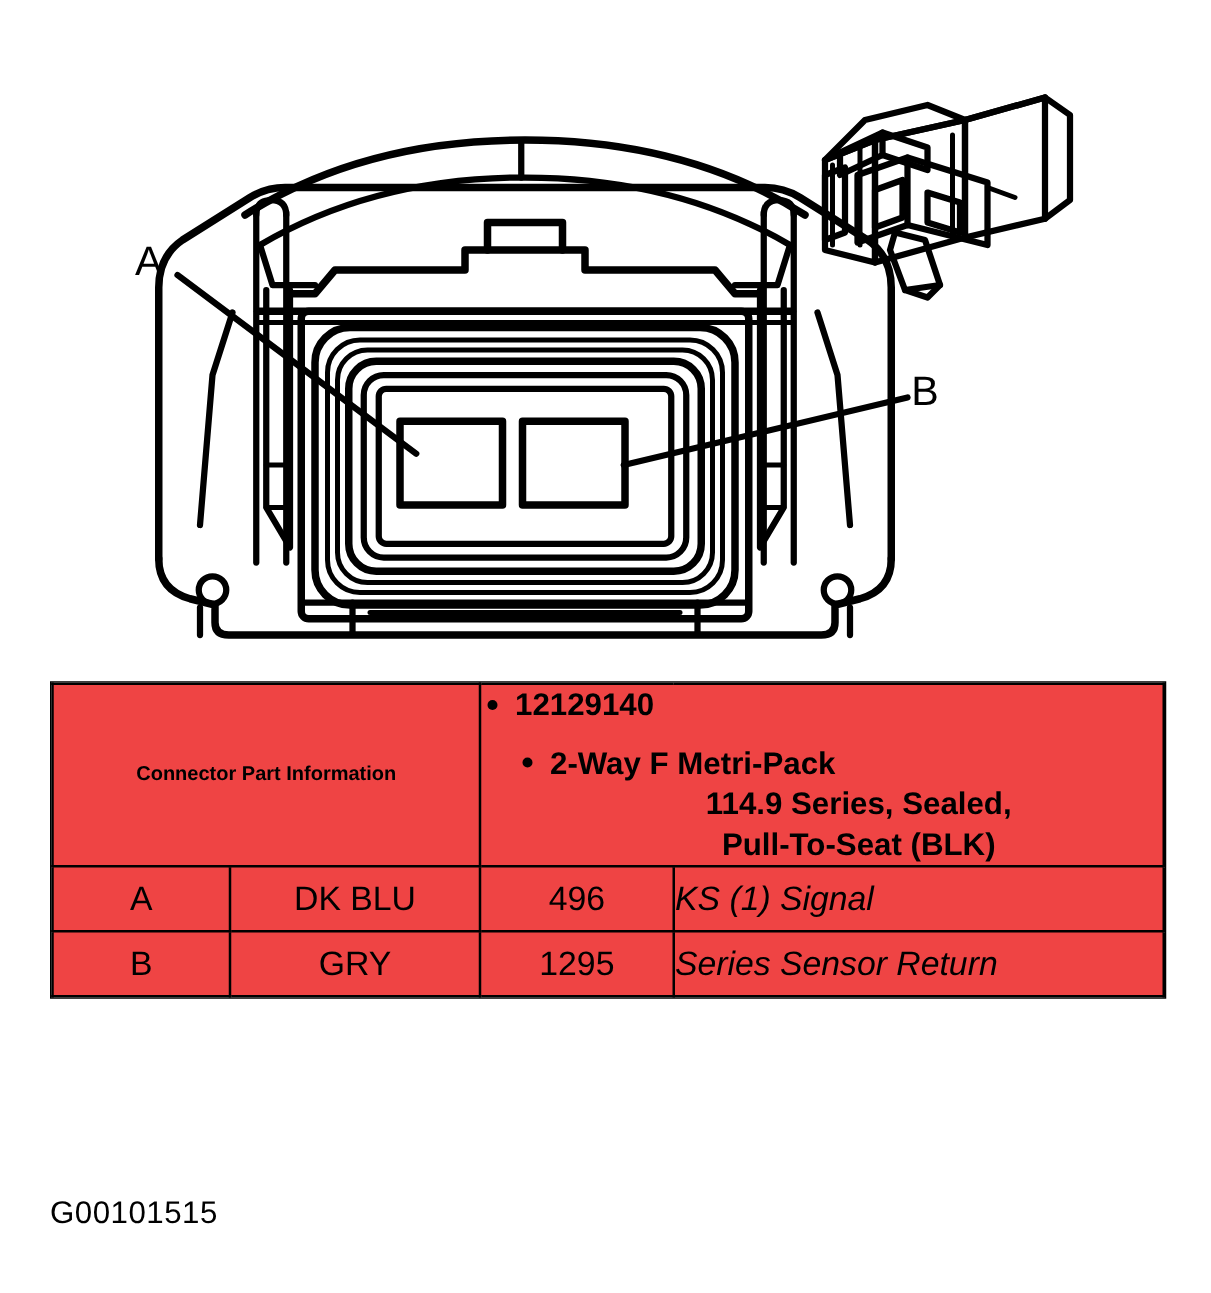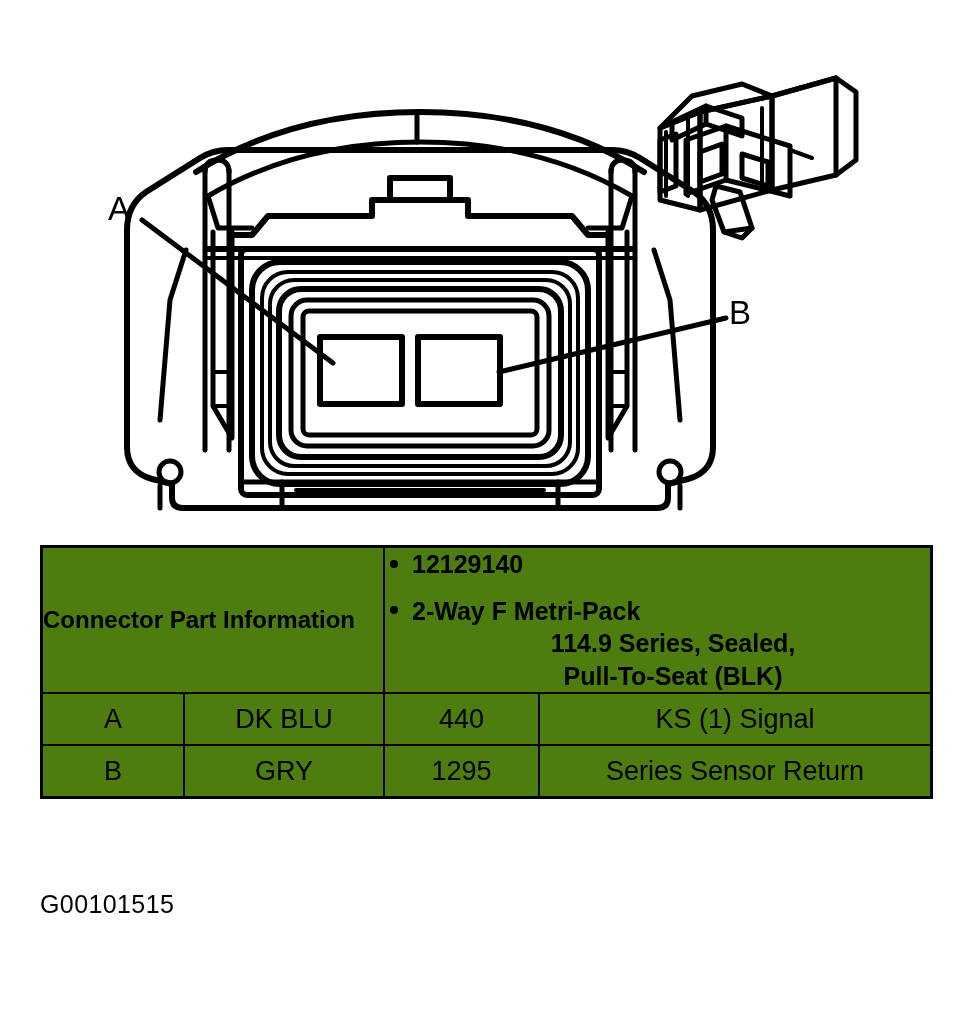--- a/index.html
+++ b/index.html
@@ -49,29 +49,29 @@
     width: 889px;
     border-collapse: collapse;
     table-layout: fixed;
     background: #ffffff;
   }
   #connector-table td,
   #connector-table th {
     border: 2px solid #000000;
     padding: 0;
     vertical-align: middle;
-    background: #4d7c0f;
+    background: #ef4444;
   }
   #connector-table {
     outline: 1px solid #000;
   }
 
   .cell-part-info {
-    text-align: left;
-    font-size: 24px;
+    text-align: center;
+    font-size: 16px;
     font-weight: bold;
     line-height: 1.32;
     padding: 6px 10px;
   }
 
   .cell-part-list {
     padding: 12px 8px 14px 26px;
   }
   .part-list {
     margin: 0;
@@ -81,20 +81,21 @@
   .part-list li {
     position: relative;
     font-size: 25px;
     font-weight: bold;
     line-height: 1.30;
     padding-left: 31px;
     text-align: center;
   }
   .part-list li + li {
     margin-top: 14px;
+    margin-left: 28px;
   }
   .part-list li .bullet {
     position: absolute;
     left: 5px;
     top: 0.46em;
     width: 8px;
     height: 8px;
     background: #000;
     border-radius: 50%;
   }
@@ -117,29 +118,30 @@
   .col-head .l { display: block; }
 
   .data-cell {
     text-align: center;
     font-size: 27px;
     font-weight: 400;
     height: 50px;
     padding: 2px 4px;
   }
   .data-cell.fn {
-    text-align: center;
+    text-align: left;
     padding-left: 14px;
+    font-style: italic;
   }
 
   
   #figure-id {
     position: absolute;
     left: 40px;
-    top: 890px;
+    top: 956px;
     font-size: 25px;
     font-weight: 400;
     letter-spacing: 0.4px;
     color: #000;
   }
 </style>
 </head>
 <body>
 
 <div id="figure-area">
@@ -320,21 +322,21 @@
             <span class="line">Pull-To-Seat (BLK)</span>
           </li>
         </ul>
       </td>
     </tr>
 
 
     <tr>
       <td class="data-cell">A</td>
       <td class="data-cell">DK BLU</td>
-      <td class="data-cell">440</td>
+      <td class="data-cell">496</td>
       <td class="data-cell fn">KS (1) Signal</td>
     </tr>
 
     <tr>
       <td class="data-cell">B</td>
       <td class="data-cell">GRY</td>
       <td class="data-cell">1295</td>
       <td class="data-cell fn">Series Sensor Return</td>
     </tr>
   </tbody>

